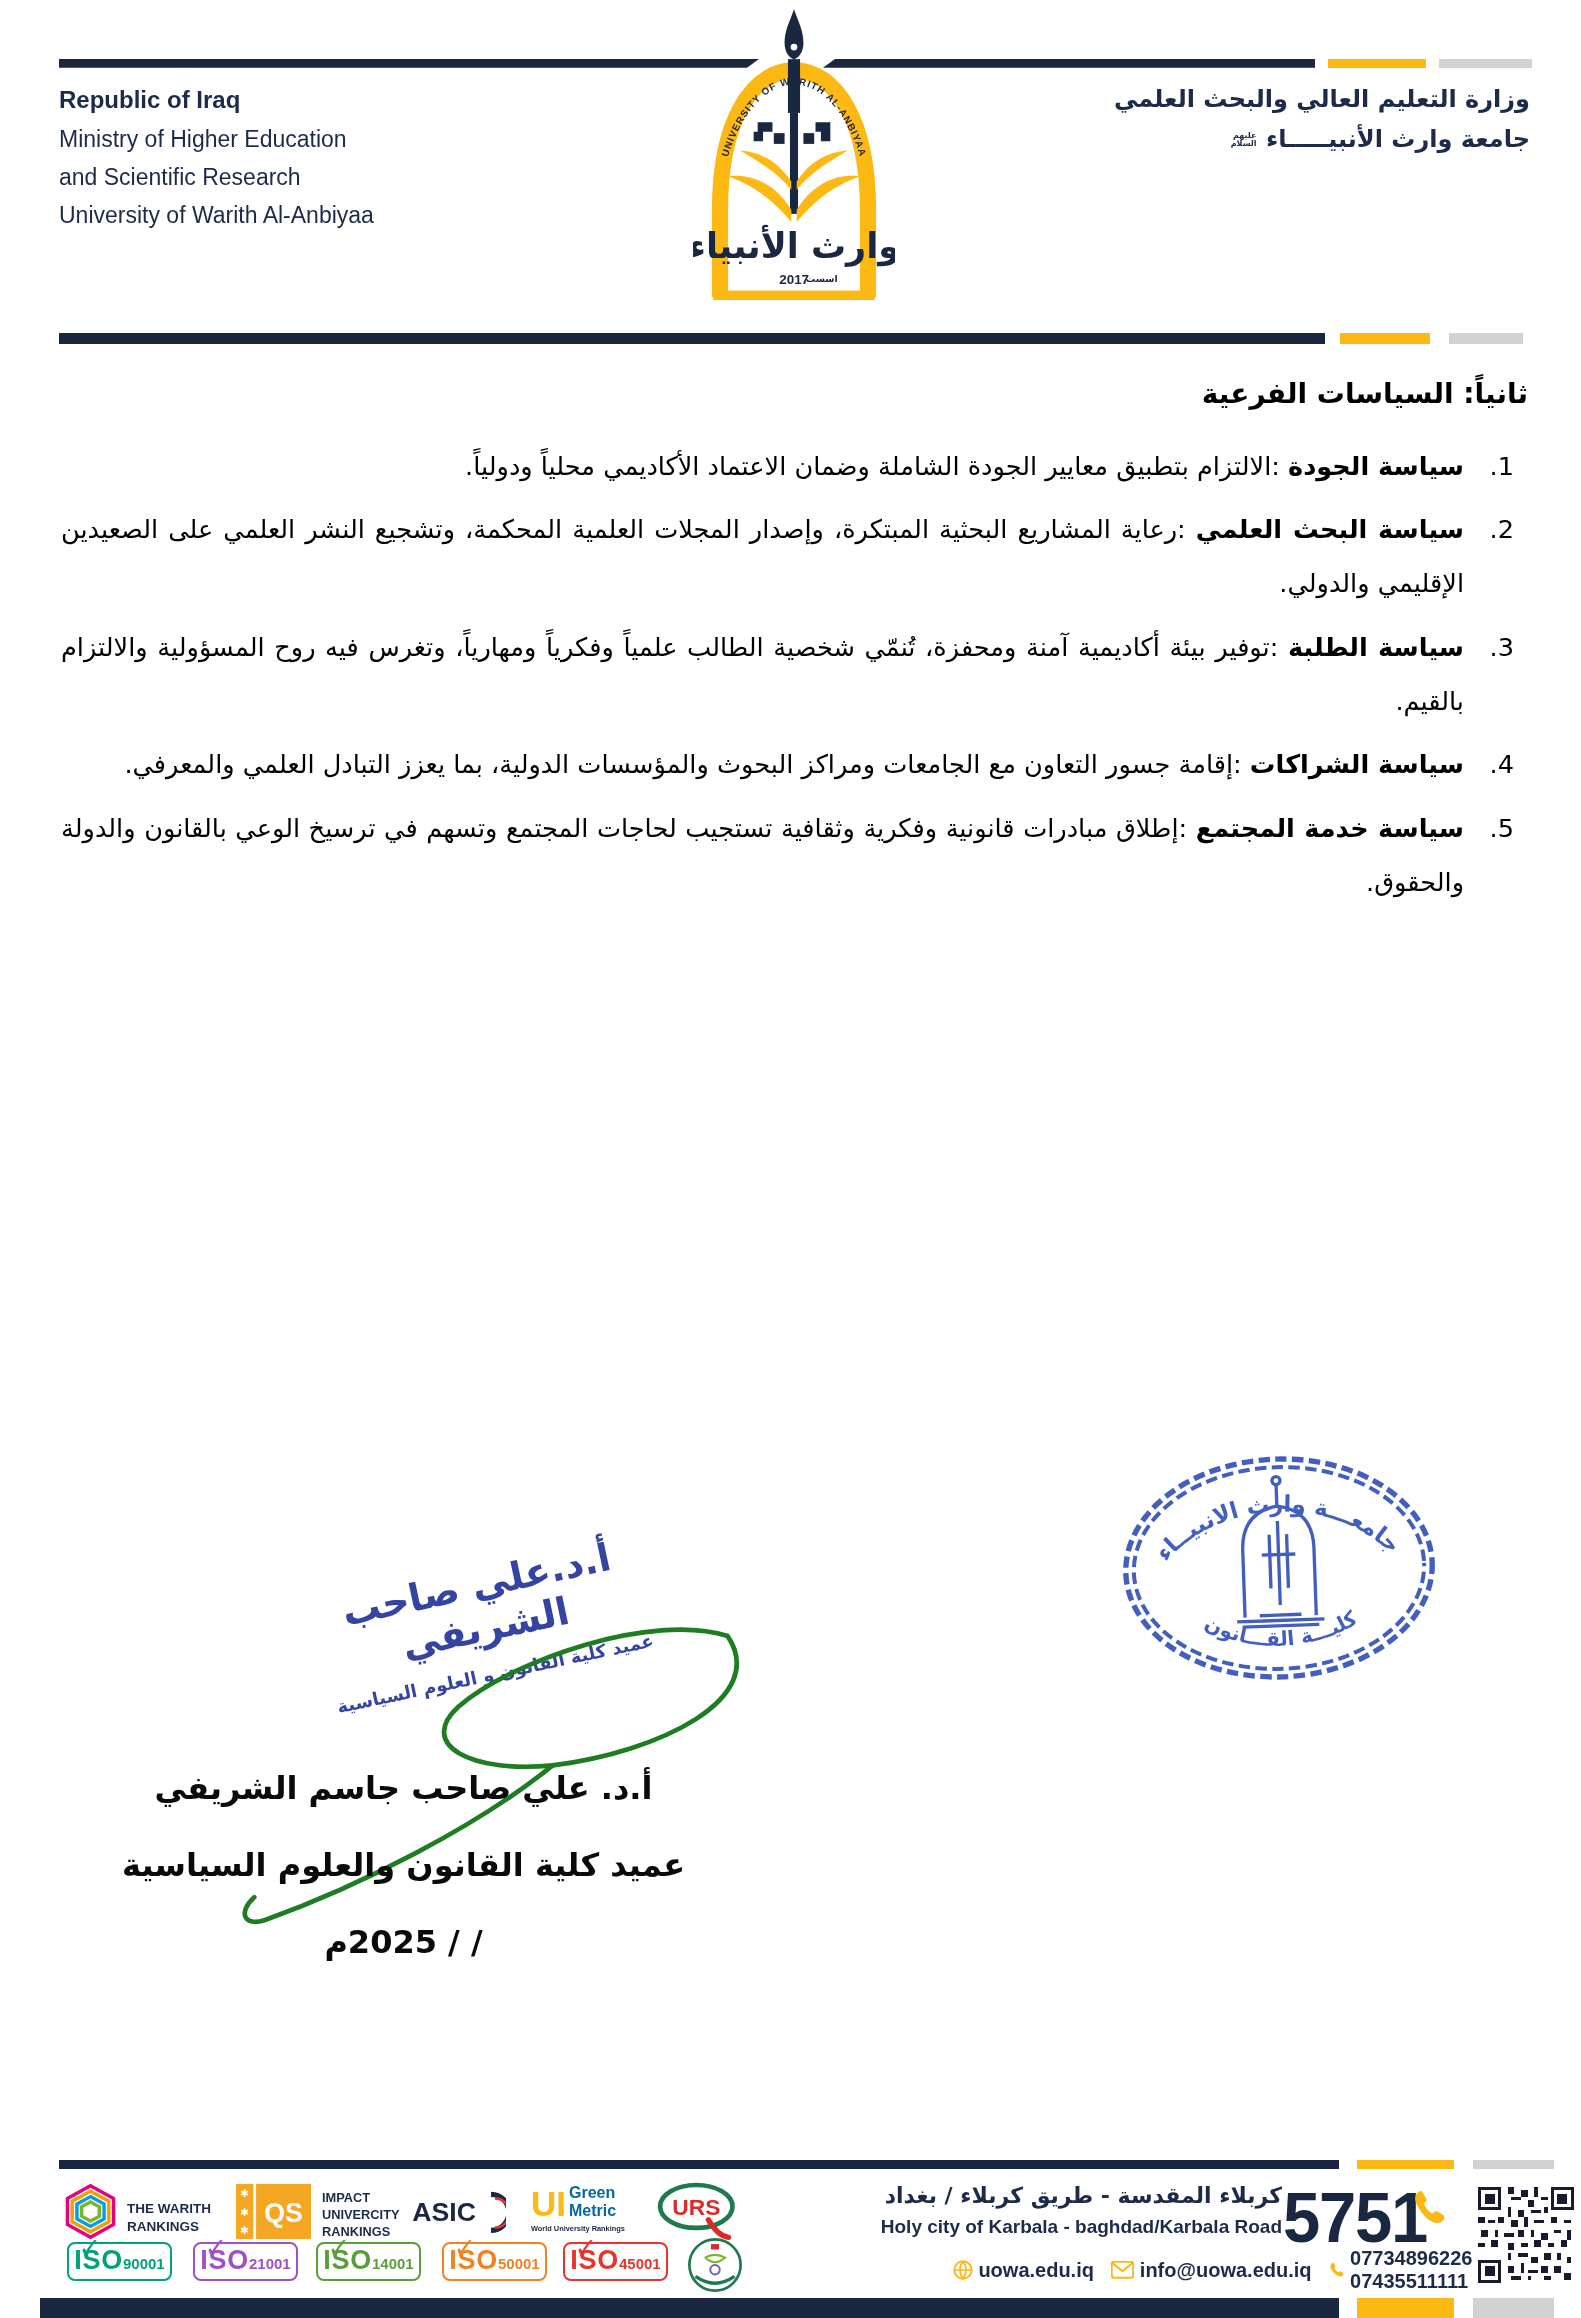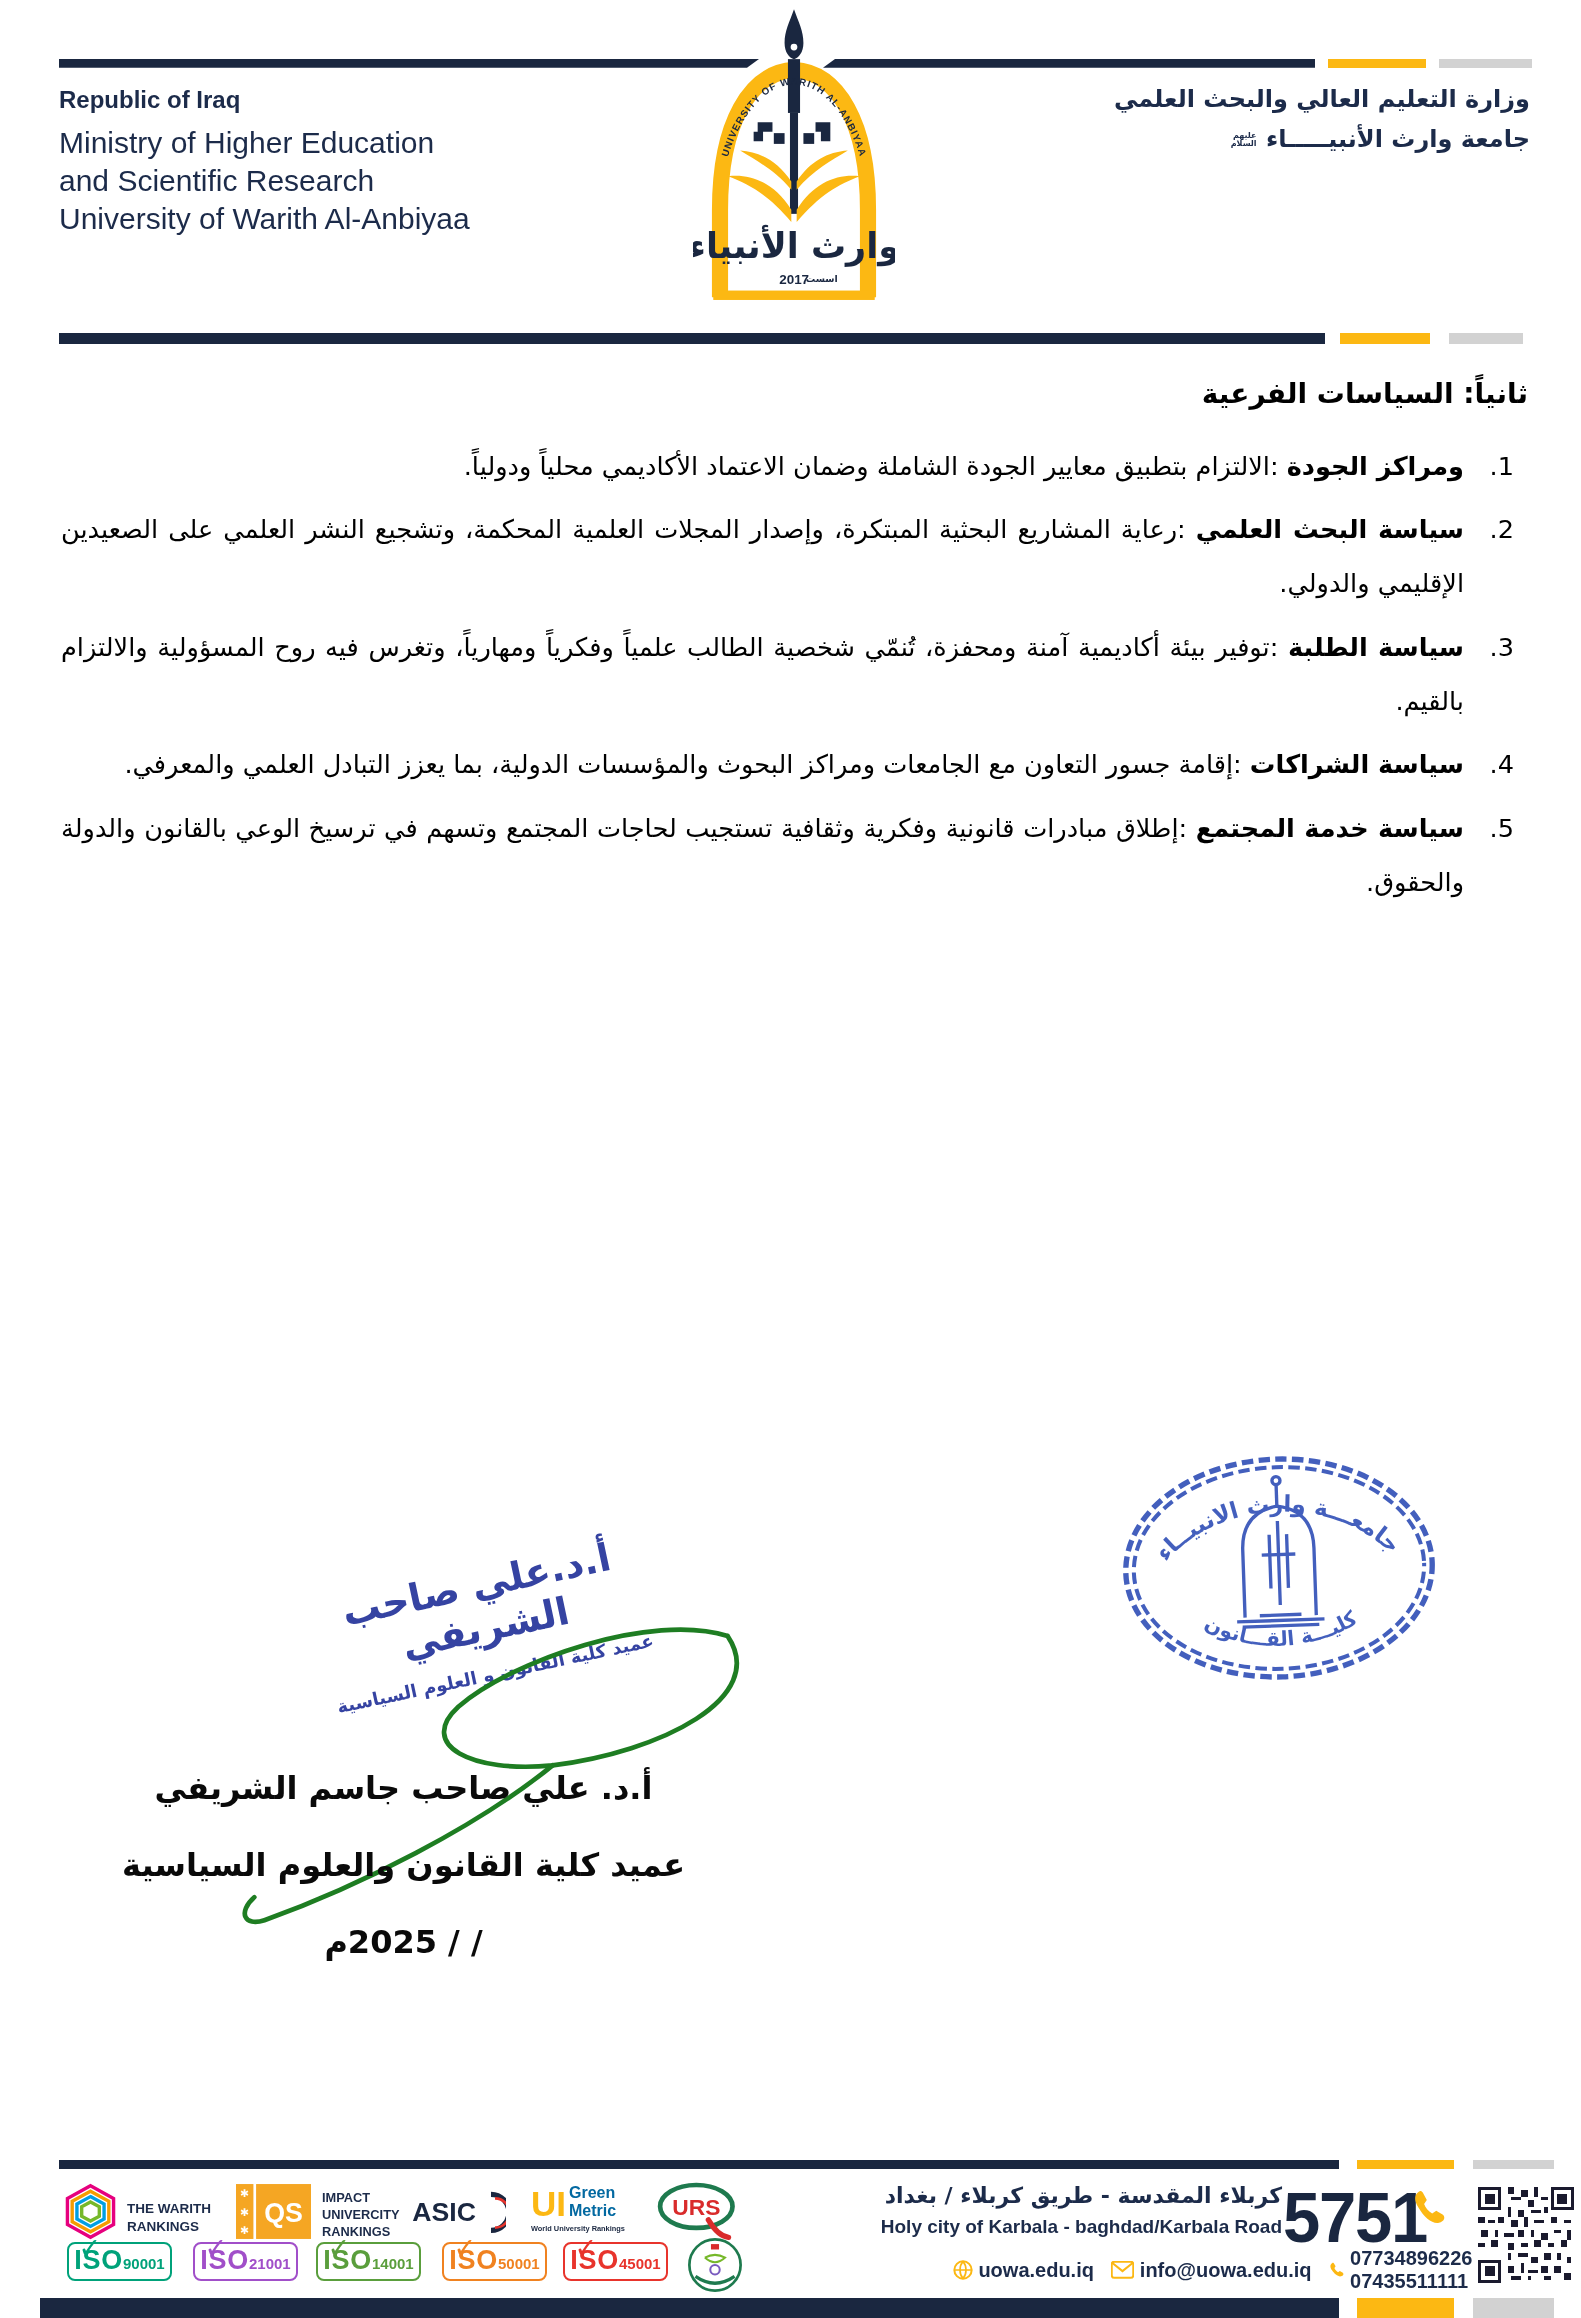--- a/index.html
+++ b/index.html
@@ -6,21 +6,21 @@
   .page{position:relative;width:1581px;height:2319px;background:#fff;overflow:hidden;
         font-family:"Liberation Sans","DejaVu Sans",sans-serif;color:#1b2b4d;}
   .abs{position:absolute;}
   .navy{background:#1a2740;}
   .yellow{background:#fcb813;}
   .gray{background:#d2d2d2;}
   .ar{direction:rtl;font-family:"DejaVu Sans","Liberation Sans",sans-serif;}
   
   .hdr-left{left:59px;top:86px;color:#1c2b4a;}
   .hdr-left .l1{font-weight:bold;font-size:24px;height:40px;}
-  .hdr-left .ln{font-size:30px;height:38px;}
+  .hdr-left .ln{font-size:23px;height:38px;}
   .hdr-right{right:51px;top:85px;text-align:right;color:#1c2b4a;}
   .hdr-right .r1{font-weight:bold;font-size:28px;height:43px;}
   .hdr-right .rn{font-size:24px;height:40px;font-weight:bold;}
   .honorific{display:inline-block;font-size:8px;line-height:8px;width:27px;vertical-align:middle;
              white-space:normal;color:#1c2b4a;margin-right:9.4px;}
   
   .heading{right:53px;top:377px;font-size:28px;font-weight:bold;color:#000;}
   .policy-list{left:61px;right:67px;top:439px;color:#000;}
   .policy-list ol{list-style:none;margin:0;padding:0;}
   .policy-list li{position:relative;padding-right:50px;font-size:25.6px;line-height:54px;
@@ -115,21 +115,21 @@
   <div class="abs navy" style="left:59px;top:333px;width:1266px;height:11.4px;"></div>
   <div class="abs yellow" style="left:1340px;top:333px;width:90px;height:11.4px;"></div>
   <div class="abs gray" style="left:1449px;top:333px;width:74px;height:11.4px;"></div>
 
   <div class="abs ar heading">ثانياً: السياسات الفرعية</div>
 
   <div class="abs ar policy-list">
     <ol>
       <li>
         <span class="num">1.</span>
-        <span class="lbl">ومراكز الجودة</span> <span>:الالتزام بتطبيق معايير الجودة الشاملة وضمان الاعتماد الأكاديمي محلياً ودولياً.</span>
+        <span class="lbl">سياسة الجودة</span> <span>:الالتزام بتطبيق معايير الجودة الشاملة وضمان الاعتماد الأكاديمي محلياً ودولياً.</span>
       </li>
       <li>
         <span class="num">2.</span>
         <span class="lbl">سياسة البحث العلمي</span> <span>:رعاية المشاريع البحثية المبتكرة، وإصدار المجلات العلمية المحكمة، وتشجيع النشر العلمي على الصعيدين الإقليمي والدولي.</span>
       </li>
       <li>
         <span class="num">3.</span>
         <span class="lbl">سياسة الطلبة</span> <span>:توفير بيئة أكاديمية آمنة ومحفزة، تُنمّي شخصية الطالب علمياً وفكرياً ومهارياً، وتغرس فيه روح المسؤولية والالتزام بالقيم.</span>
       </li>
       <li>

